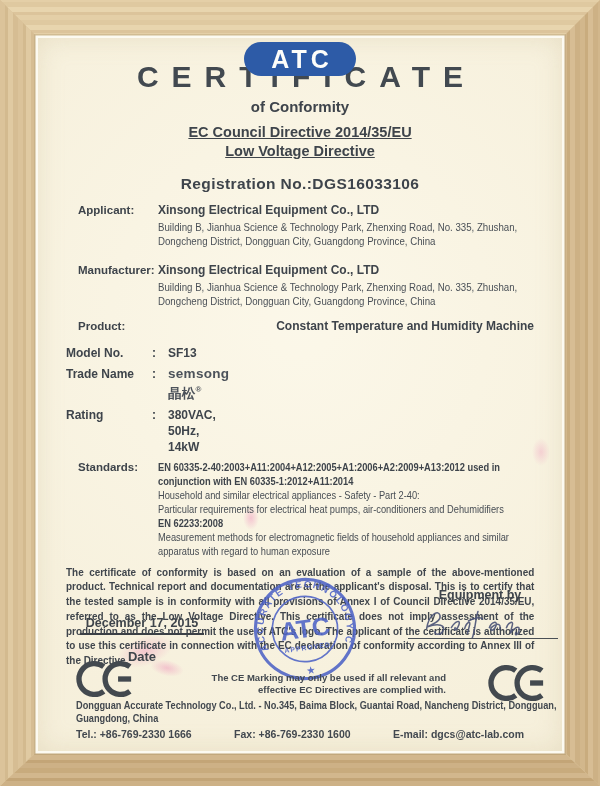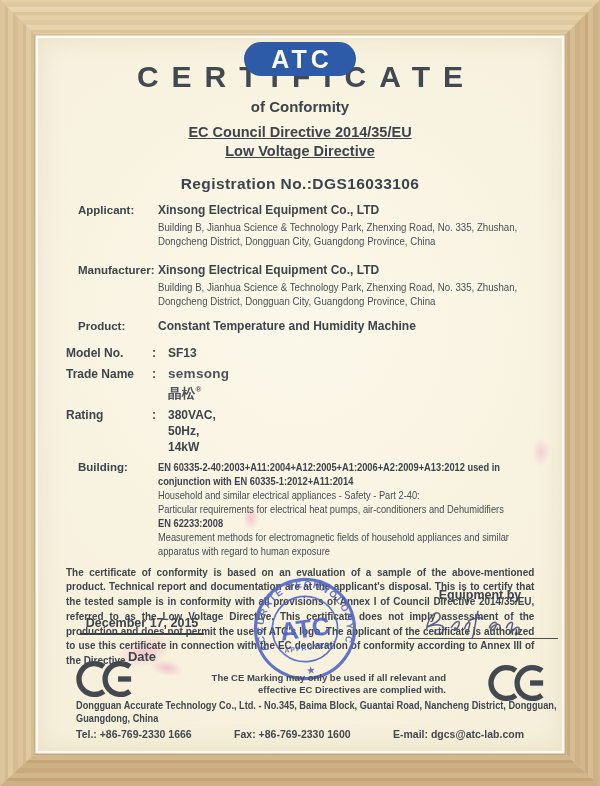--- a/index.html
+++ b/index.html
@@ -43,21 +43,21 @@
   .subtitle{margin-top:4px;text-align:center;font-size:15px;font-weight:bold;}
   .directive{margin-top:8px;text-align:center;font-size:14.5px;font-weight:bold;line-height:19px;text-decoration:underline;}
   .registration{margin-top:14px;text-align:center;font-size:15.5px;font-weight:bold;letter-spacing:.4px;}
   
   .row{display:grid;grid-template-columns:92px 1fr;}
   .row .lbl{font-size:11.5px;font-weight:bold;padding-left:12px;line-height:15px;}
   .party-name{font-size:12px;font-weight:bold;line-height:15px;}
   .party-addr{font-size:11px;line-height:14px;color:#4a5057;margin-top:2px;
     width:427px;transform:scaleX(.88);transform-origin:left top;}
   .mt10{margin-top:10px}.mt15{margin-top:15px}.mt11{margin-top:11px}.mt5{margin-top:5px}
-  .product-val{font-size:12px;font-weight:bold;line-height:15px;}
+  .product-val{font-size:12px;font-weight:bold;line-height:15px;text-align:right;}
   .ident-rows{display:flex;flex-direction:column;gap:5px;}
   .ident-row{display:grid;grid-template-columns:86px 16px 1fr;font-size:12px;font-weight:bold;line-height:16px;}
   .trade-logo{font-size:13.5px;letter-spacing:.3px;color:#4c525a;}
   .trade-logo sup{font-size:8px;}
   .standards-lines{width:437px;transform:scaleX(.86);transform-origin:left top;
     font-size:10.8px;line-height:14px;color:#474d54;}
   .standards-lines .b{font-weight:bold;color:#3e444b;}
   .declaration{margin-top:7px;width:509px;transform:scaleX(.92);transform-origin:left top;
     font-size:10.8px;font-weight:bold;line-height:14.8px;text-align:justify;color:#40464d;}
   
@@ -140,21 +140,21 @@
       </div>
       <div class="ident-row">
         <span>Rating</span>
         <span>:</span>
         <span>380VAC, 50Hz, 14kW</span>
       </div>
     </div>
   </div>
 
   <div class="row mt5">
-    <div class="lbl">Building:</div>
+    <div class="lbl">Standards:</div>
     <div class="standards-lines">
       <div class="b">EN 60335-2-40:2003+A11:2004+A12:2005+A1:2006+A2:2009+A13:2012 used in conjunction with EN 60335-1:2012+A11:2014</div>
       <div>Household and similar electrical appliances - Safety - Part 2-40:</div>
       <div>Particular requirements for electrical heat pumps, air-conditioners and Dehumidifiers</div>
       <div class="b">EN 62233:2008</div>
       <div>Measurement methods for electromagnetic fields of household appliances and similar apparatus with regard to human exposure</div>
     </div>
   </div>
 
   <div class="declaration">The certificate of conformity is based on an evaluation of a sample of the above-mentioned product. Technical report and documentation are at the applicant's disposal. This is to certify that the tested sample is in conformity with all provisions of Annex I of Council Directive 2014/35/EU, referred to as the Low Voltage Directive. This certificate does not imply assessment of the production and does not permit the use of ATC's logo. The applicant of the certificate is authorized to use this certificate in connection with the EC declaration of conformity according to Annex III of the Directive.</div>

